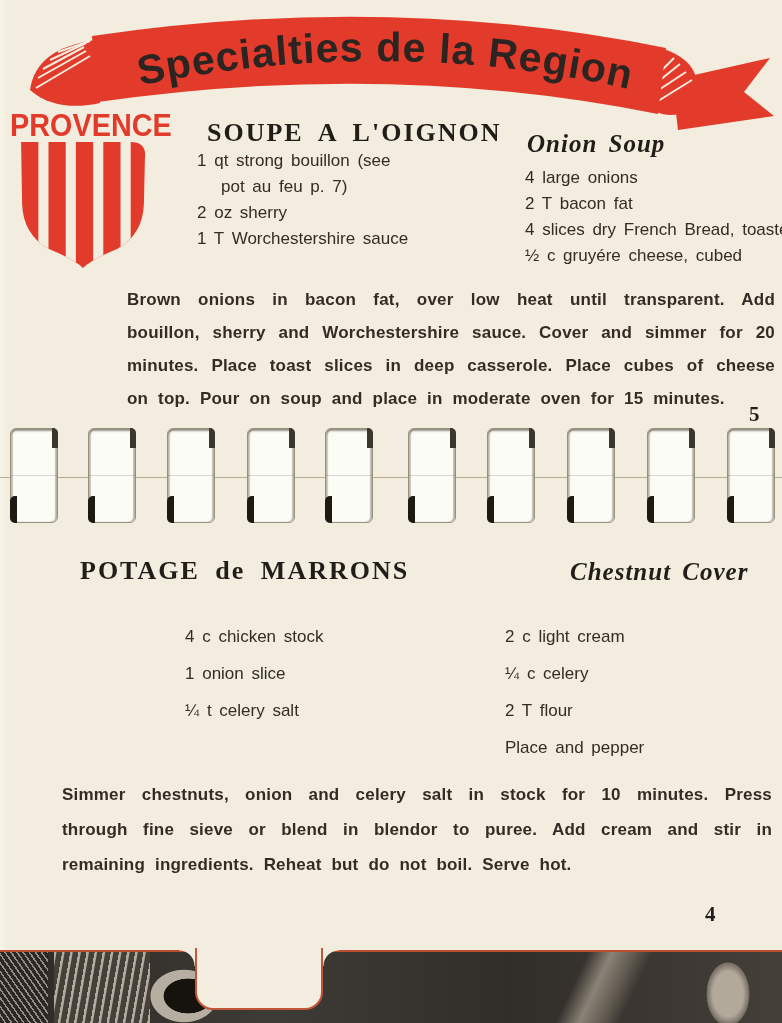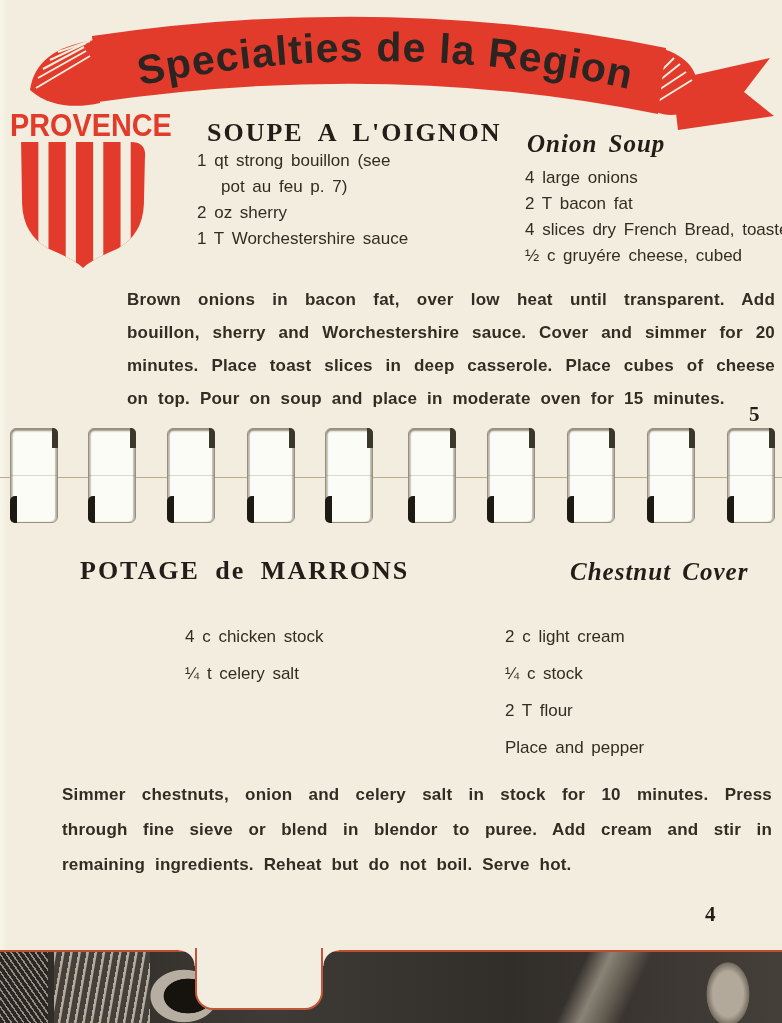--- a/index.html
+++ b/index.html
@@ -197,25 +197,26 @@
   <div class="hole" style="left:567px"></div>
   <div class="hole" style="left:647px"></div>
   <div class="hole" style="left:727px"></div>
 
   <div class="serif-title r2-title">POTAGE de MARRONS</div>
   <div class="serif-title-it r2-title-en">Chestnut Cover</div>
 
   <div class="r2-cols">
     <div class="ing r2-left">
       <div>4 c chicken stock</div>
+      <div>1 onion slice</div>
       <div>¼ t celery salt</div>
     </div>
     <div class="ing r2-right">
       <div>2 c light cream</div>
-      <div>¼ c stock</div>
+      <div>¼ c celery</div>
       <div>2 T flour</div>
       <div>Place and pepper</div>
     </div>
   </div>
 
   <div class="para para2">Simmer chestnuts, onion and celery salt in stock for 10 minutes. Press through fine sieve or blend in blendor to puree. Add cream and stir in remaining ingredients. Reheat but do not boil. Serve hot.</div>
 
   <div class="pageno pageno-4">4</div>
 
   <div class="photo"></div>

